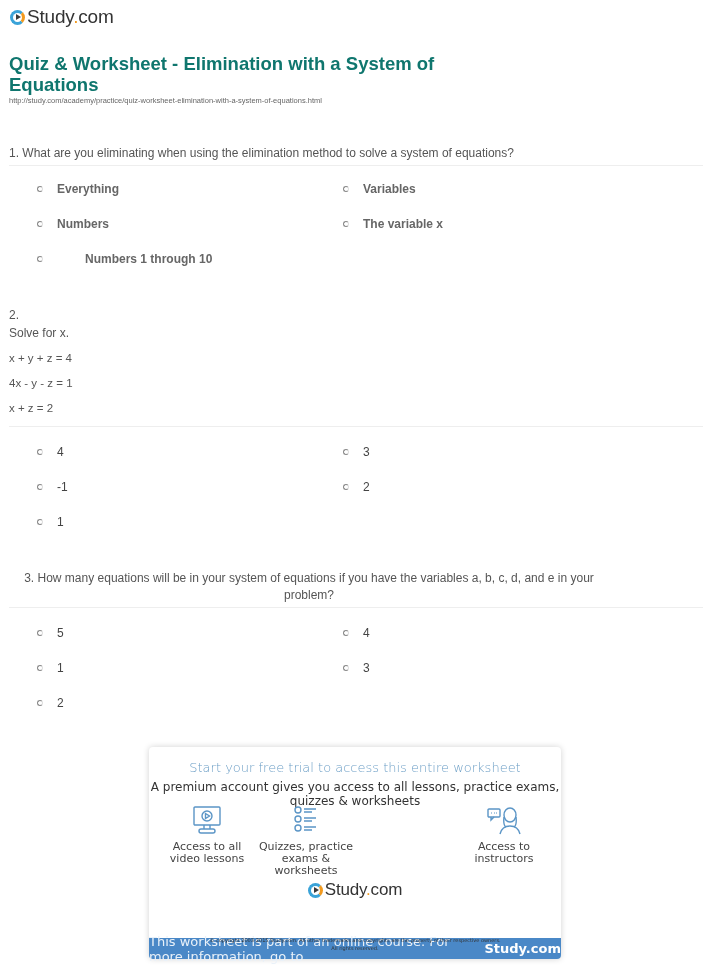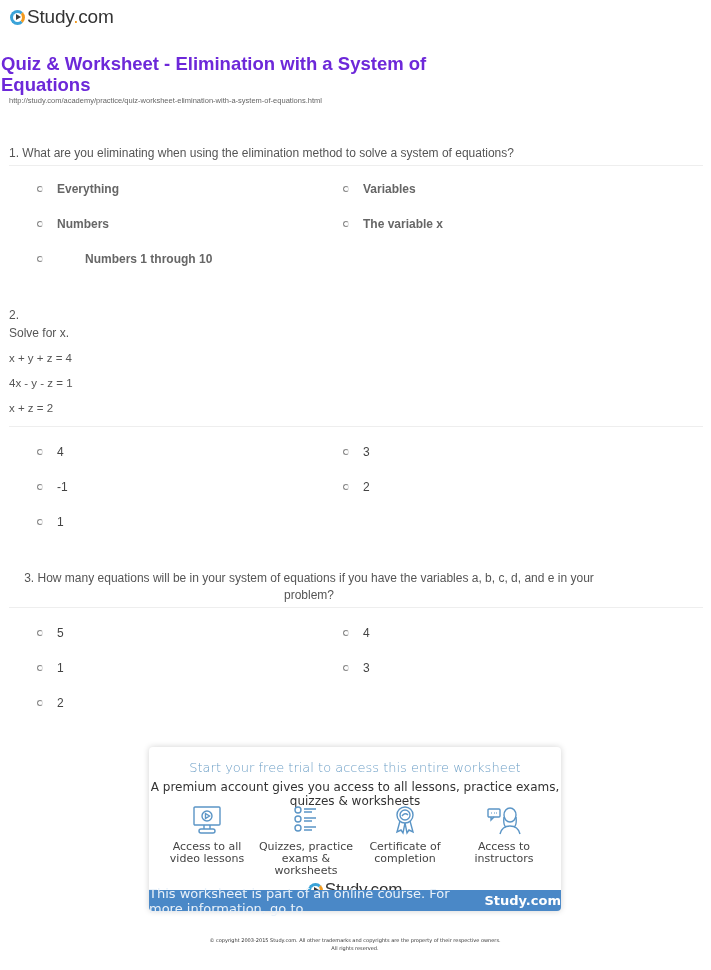--- a/index.html
+++ b/index.html
@@ -5,33 +5,33 @@
   * { box-sizing: border-box; margin: 0; padding: 0; }
   html, body { width: 711px; height: 970px; background: #ffffff; overflow: hidden; }
   body { position: relative; font-family: "Liberation Sans", sans-serif; color: #555; }
 
   .logo { position: absolute; left: 10px; top: 6px; display: flex; align-items: center; }
   .logo-mark { width: 15px; height: 15px; border-radius: 50%; border: 3px solid #3aa3d8; border-right-color: #f29a1f; position: relative; margin-right: 2px; }
   .logo-mark::after { content: ""; position: absolute; left: 3px; top: 1.5px; border-left: 5px solid #3a3a3a; border-top: 3px solid transparent; border-bottom: 3px solid transparent; }
   .logo-text { font-size: 19px; color: #333; letter-spacing: -0.2px; }
   .logo-text .dot { color: #f29a1f; }
 
-  .title { position: absolute; left: 1px; top: 53px; width: 460px; font-size: 18.5px; font-weight: bold; color: #6d28d9; line-height: 21px; }
+  .title { position: absolute; left: 9px; top: 53px; width: 460px; font-size: 18.5px; font-weight: bold; color: #0f766e; line-height: 21px; }
   .url { position: absolute; left: 9px; top: 96px; font-size: 7.5px; color: #666; }
 
   .q-text { position: absolute; left: 9px; font-size: 12px; color: #555; line-height: 17px; }
   .divider { position: absolute; left: 9px; width: 694px; height: 1px; background: #eeeeee; }
 
   .opt { position: absolute; display: flex; align-items: center; font-size: 12px; font-weight: bold; color: #666; }
   .radio { width: 6px; height: 6px; border-radius: 50%; border: 1.5px solid #888; border-right-color: #ddd; margin-right: 14px; display: inline-block; }
   .opt.num { font-weight: normal; color: #444; }
 
   .eq { position: absolute; left: 9px; font-size: 11.5px; color: #555; }
 
-  .card { position: absolute; left: 149px; top: 747px; width: 412px; height: 164px; background: #fff; border-radius: 4px; box-shadow: 0 0 6px rgba(0,0,0,0.18); }
+  .card { position: absolute; left: 149px; top: 747px; width: 412px; height: 212px; background: #fff; border-radius: 4px; box-shadow: 0 0 6px rgba(0,0,0,0.18); }
   .card-title { position: absolute; left: 0; right: 0; top: 13px; text-align: center; font-family: "DejaVu Sans", sans-serif; font-size: 13px; color: #6d9fc6; font-weight: 300; }
   .card-sub { position: absolute; left: 0; right: 0; top: 33px; text-align: center; font-family: "DejaVu Sans", sans-serif; font-size: 12px; color: #333; }
   .feat { position: absolute; top: 58px; width: 100px; text-align: center; }
   .feat svg { display: block; margin: 0 auto 6px; }
   .feat-label { font-family: "DejaVu Sans", sans-serif; font-size: 11px; color: #444; line-height: 12px; }
   .card-logo { position: absolute; left: 0; right: 0; top: 133px; display: flex; justify-content: center; align-items: center; }
   .card-logo .logo-text { font-size: 17px; }
   .banner { position: absolute; left: 0; right: 0; bottom: 0; height: 21px; background: #4a88c7; border-radius: 0 0 4px 4px; color: #e9f1f9; font-family: "DejaVu Sans", sans-serif; font-size: 13px; display: flex; align-items: center; justify-content: center; }
   .banner b { color: #fff; margin-left: 3px; }
   .copyright { position: absolute; left: 149px; width: 412px; top: 936px; text-align: center; font-family: "DejaVu Sans", sans-serif; font-size: 5px; color: #333; line-height: 8px; }
@@ -141,31 +141,20 @@
         <path d="M14 4 H26 M14 7 H22"></path>
       <circle cx="8" cy="14" r="3"></circle>
         <path d="M14 13 H26 M14 16 H22"></path>
       <circle cx="8" cy="23" r="3"></circle>
         <path d="M14 22 H26 M14 25 H22"></path>
     </svg>
     <div class="feat-label">Quizzes, practice</div>
     <div class="feat-label">exams &amp; worksheets</div>
   </div>
 
-  <div class="feat" style="left:206px;">
-    <svg width="32" height="30" viewBox="0 0 32 30" fill="none" stroke="#5b95c6" stroke-width="1.4">
-      <circle cx="16" cy="10" r="8"></circle>
-      <circle cx="16" cy="10" r="5"></circle>
-      <path d="M13 11 Q16 7 19 10"></path>
-      <path d="M11 16 L8 27 L12 25 L14 28 L16 18"></path>
-      <path d="M21 16 L24 27 L20 25 L18 28 L16 18"></path>
-    </svg>
-    <div class="feat-label">Certificate of</div>
-    <div class="feat-label">completion</div>
-  </div>
 
   <div class="feat" style="left:305px;">
     <svg width="36" height="30" viewBox="0 0 36 30" fill="none" stroke="#5b95c6" stroke-width="1.4">
       <rect x="2" y="4" width="12" height="8" rx="1"></rect>
       <path d="M5 12 L5 15 L8 12"></path>
       <path d="M5.5 8 H6 M8 8 H8.5 M10.5 8 H11" stroke-width="1.8"></path>
       <ellipse cx="24" cy="10" rx="6" ry="7"></ellipse>
       <path d="M18 12 Q17 20 20 22 M30 12 Q31 20 28 22"></path>
       <path d="M14 29 Q16 21 24 21 Q32 21 34 29"></path>
     </svg>

